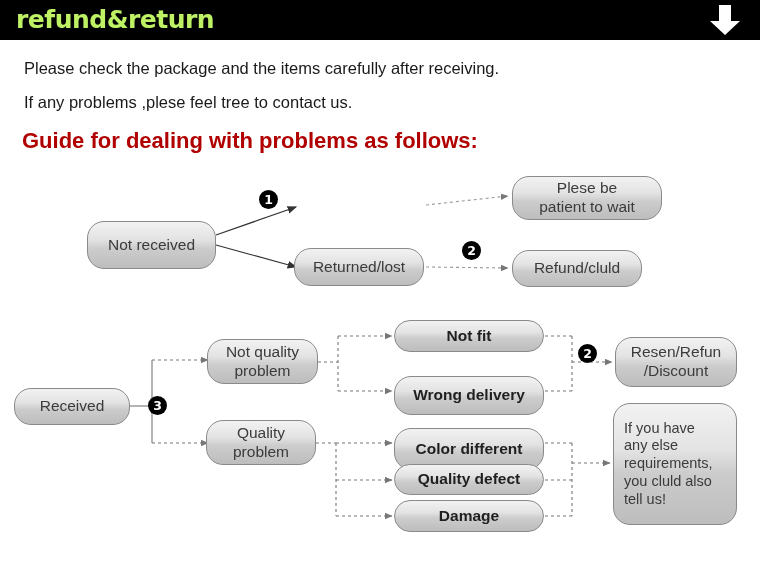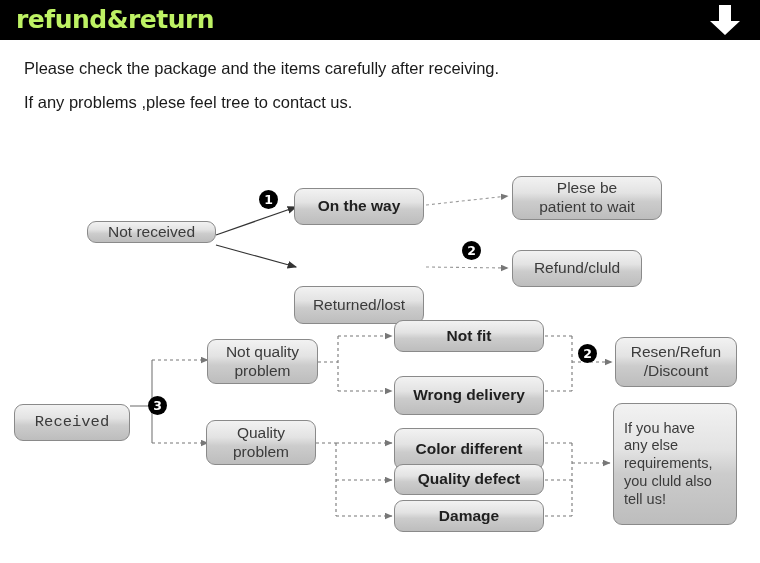--- a/index.html
+++ b/index.html
@@ -47,21 +47,21 @@
     font-size:22px;
     font-weight:bold;
     white-space:nowrap;
   }
 
   
   .box{
     position:absolute;
     background:linear-gradient(to bottom,#f2f2f2 0%,#e3e3e3 38%,#cccccc 58%,#bdbdbd 100%);
     border:1px solid #8a8a8a;
-    border-radius:9px;
+    border-radius:17px;
     box-sizing:border-box;
     display:flex;
     align-items:center;
     justify-content:center;
     text-align:center;
     color:#3b3b3b;
     font-size:15.5px;
     line-height:1.22;
     padding:2px 6px;
   }
@@ -88,20 +88,21 @@
 
   <div class="header-bar">
     <div class="header-title">refund&amp;return</div>
     <svg class="header-arrow" viewBox="0 0 34 32">
       <polygon points="11,1 23,1 23,17 32,17 17,31 2,17 11,17" fill="#ffffff"></polygon>
     </svg>
   </div>
 
   <div class="intro intro1">Please check the package and the items carefully after receiving.</div>
   <div class="intro intro2">If any problems ,plese feel tree to contact us.</div>
+  <div class="guide-title">Guide for dealing with problems as follows:</div>
 
   <svg class="links" viewBox="0 0 760 563">
     <defs>
       <marker id="ah" markerWidth="8" markerHeight="8" refX="6.5" refY="3" orient="auto">
         <polygon points="0,0 7,3 0,6" fill="#777"></polygon>
       </marker>
       <marker id="ahb" markerWidth="9" markerHeight="9" refX="7" refY="3.2" orient="auto">
         <polygon points="0,0 8,3.2 0,6.4" fill="#333"></polygon>
       </marker>
     </defs>
@@ -139,49 +140,46 @@
       <path d="M572,362 L612,362" marker-end="url(#ah)"></path>
 
       <path d="M545,443 L572,443"></path>
       <path d="M572,443 L572,516"></path>
       <path d="M545,480 L572,480"></path>
       <path d="M545,516 L572,516"></path>
       <path d="M572,463 L610,463" marker-end="url(#ah)"></path>
     </g>
   </svg>
 
-  <div class="box" style="left:87px;top:221px;width:129px;height:22px;">
+  <div class="box" style="left:87px;top:221px;width:129px;height:48px;">
     <span>Not received</span>
   </div>
 
-  <div class="box bold" style="left:294px;top:188px;width:130px;height:37px;">
-    <span>On the way</span>
-  </div>
-
-  <div class="box" style="left:294px;top:248px;width:130px;height:38px;margin-top:38px;">
+
+  <div class="box" style="left:294px;top:248px;width:130px;height:38px;">
     <span>Returned/lost</span>
   </div>
 
   <div class="box" style="left:512px;top:176px;width:150px;height:44px;white-space:pre-line;">
     <span>Plese be
 patient to wait</span>
   </div>
 
   <div class="box" style="left:512px;top:250px;width:130px;height:37px;">
     <span>Refund/cluld</span>
   </div>
 
   <div class="bullet" style="left:259px;top:190px;">
     <span>1</span>
   </div>
   <div class="bullet" style="left:462px;top:241px;">
     <span>2</span>
   </div>
 
-  <div class="box" style="left:14px;top:404px;width:116px;height:37px;font-family:Liberation Mono, monospace;">
+  <div class="box" style="left:14px;top:388px;width:116px;height:37px;">
     <span>Received</span>
   </div>
 
   <div class="bullet" style="left:148px;top:396px;">
     <span>3</span>
   </div>
 
   <div class="box" style="left:207px;top:339px;width:111px;height:45px;white-space:pre-line;">
     <span>Not quality
 problem</span>

